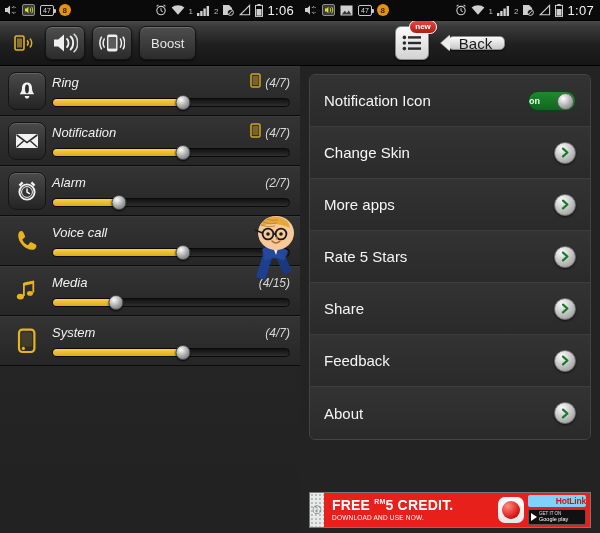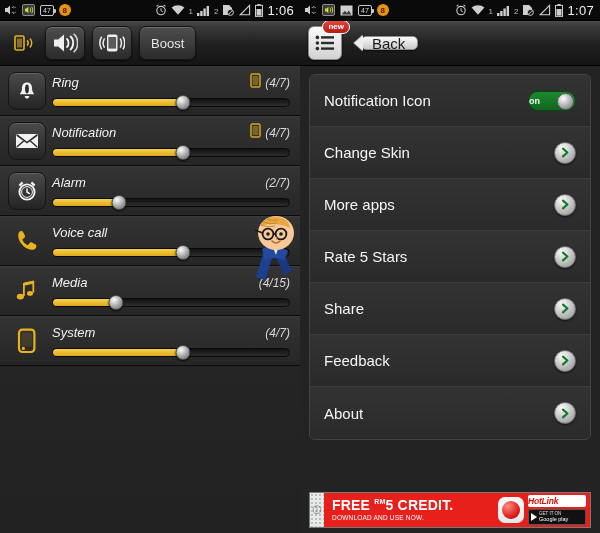--- a/index.html
+++ b/index.html
@@ -199,23 +199,22 @@
     width:26px; height:26px; border-radius:7px; margin-left:auto;
     background:linear-gradient(to bottom,#fff,#e6e6e6);
     display:flex; align-items:center; justify-content:center; flex:0 0 26px;
   }
   .ad-ball i {
     width:18px; height:18px; border-radius:50%; display:block;
     background:radial-gradient(circle at 32% 28%,#ff8a84,#d8120e 70%,#8e0300);
   }
   .ad-right { width:62px; flex:0 0 62px; padding-left:4px; }
   .ad-logo {
-    background:#ffffff; color:#d8120e; font-size:8.5px; font-weight:bold;
-    text-align:left; border-radius:2px; letter-spacing:-.2px; padding:1px 0;
-    font-style:italic;
+    background:#7dd3fc; color:#d8120e; font-size:8.5px; font-weight:bold;
+    text-align:right; border-radius:2px; letter-spacing:-.2px; padding:1px 0;
   }
   .ad-play {
     margin-top:2px; background:#111; border:1px solid #555; border-radius:2px;
     color:#fff; font-size:5.5px; padding:1px 2px;
     display:flex; align-items:center; gap:2px;
   }
   .ad-play .tri {
     width:0; height:0; border-left:6px solid #fff;
     border-top:4px solid transparent; border-bottom:4px solid transparent;
   }
@@ -562,21 +561,21 @@
           <svg width="8" height="13" viewBox="0 0 8 13">
               <rect x="2.4" y="0" width="3.2" height="1.4" fill="#cfcfcf"></rect>
               <rect x="0.5" y="1.4" width="7" height="11" fill="none" stroke="#cfcfcf" stroke-width="1"></rect>
               <rect x="1.5" y="5" width="5" height="6.6" fill="#cfcfcf"></rect>
             </svg>
         </span>
         <span class="sb-time">1:07</span>
       </div>
     </div>
 
-    <div class="toolbar" style="">
+    <div class="toolbar" style="justify-content:center">
       <div class="tb-menu">
         <svg width="20" height="16" viewBox="0 0 20 16">
           <circle cx="2.4" cy="2.4" r="1.8" fill="#2b2b2b"></circle>
             <rect x="6" y="1.2" width="13" height="2.4" fill="#2b2b2b"></rect>
           <circle cx="2.4" cy="8" r="1.8" fill="#2b2b2b"></circle>
             <rect x="6" y="6.8" width="13" height="2.4" fill="#2b2b2b"></rect>
           <circle cx="2.4" cy="13.6" r="1.8" fill="#2b2b2b"></circle>
             <rect x="6" y="12.4" width="13" height="2.4" fill="#2b2b2b"></rect>
         </svg>
         <span class="badge-new">new</span>

